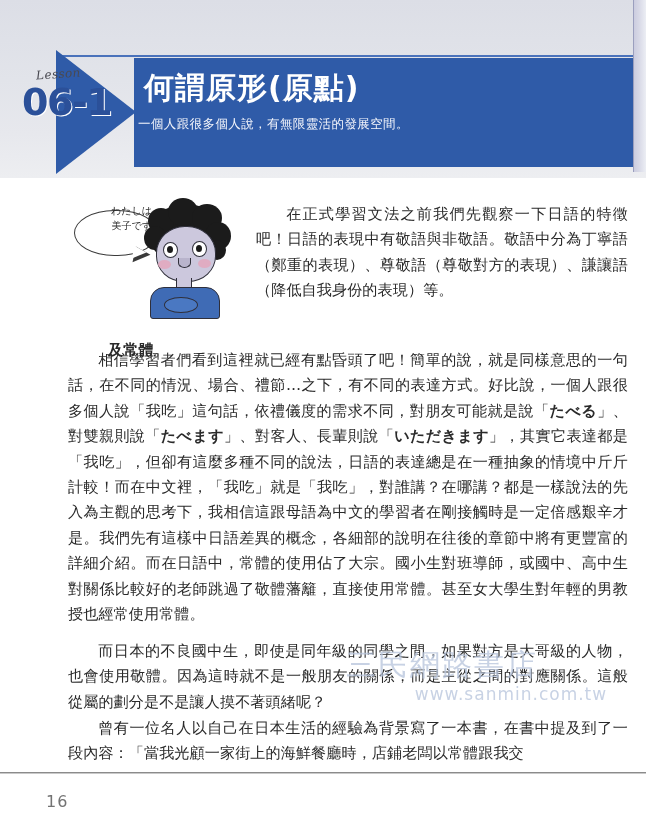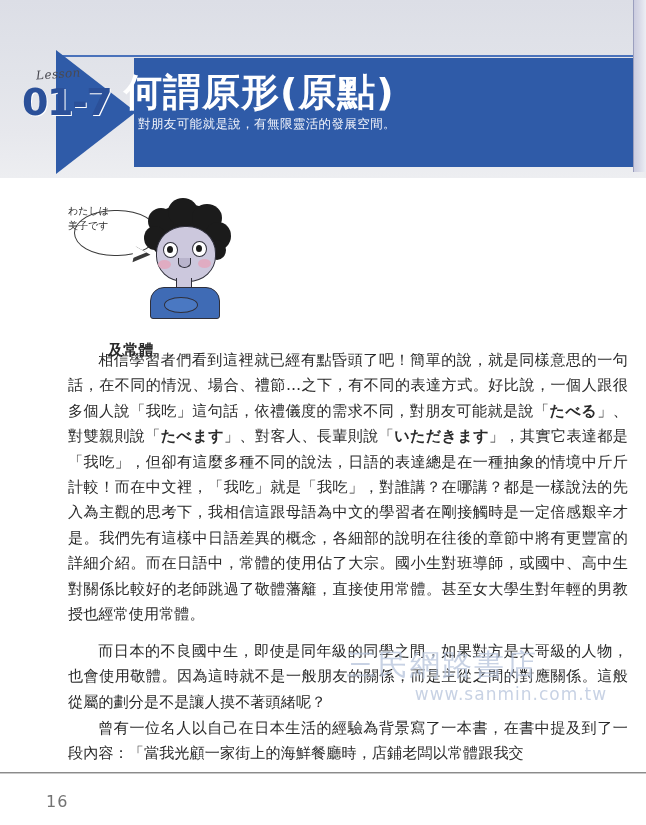--- a/index.html
+++ b/index.html
@@ -94,24 +94,24 @@
     font-family: "DejaVu Sans", "Liberation Sans", sans-serif;
     font-size: 38px;
     font-weight: bold;
     color: #2b5099;
     letter-spacing: -1.5px;
     text-shadow: 1px 1px 0 #ffffff;
   }
 
   .banner-title {
     position: absolute;
-    left: 124px;
+    left: 144px;
     top: 73px;
     font-family: "DejaVu Sans", "Liberation Sans", sans-serif;
-    font-size: 38px;
+    font-size: 30px;
     font-weight: bold;
     color: #ffffff;
     letter-spacing: 1px;
     line-height: 1;
   }
   .banner-subtitle {
     position: absolute;
     left: 138px;
     top: 118px;
     font-family: "DejaVu Sans", "Liberation Sans", sans-serif;
@@ -138,21 +138,21 @@
     border: 1.6px solid #3a3a3a;
     border-radius: 42px / 24px;
     background: #ffffff;
     box-sizing: border-box;
   }
   .bubble-text {
     position: absolute;
     left: 0;
     top: 7px;
     width: 84px;
-    text-align: left;
+    text-align: right;
     font-family: "DejaVu Sans", "Liberation Sans", sans-serif;
     font-size: 10px;
     color: #2a2a2a;
     line-height: 15px;
     white-space: pre-line;
   }
   .bubble-tail {
     position: absolute;
     left: 66px;
     top: 52px;
@@ -387,23 +387,23 @@
 <div class="top-band"></div>
 <div class="right-edge-strip"></div>
 <div class="right-edge-hair"></div>
 
 <div class="banner-topline"></div>
 <div class="banner">
   <div class="banner-arrow"></div>
   <div class="banner-body"></div>
 </div>
 <div class="lesson-word">Lesson</div>
-<div class="lesson-number">01-7</div>
+<div class="lesson-number">06-1</div>
 <div class="banner-title">何謂原形(原點)</div>
-<div class="banner-subtitle">對朋友可能就是說，有無限靈活的發展空間。</div>
+<div class="banner-subtitle">一個人跟很多個人說，有無限靈活的發展空間。</div>
 
 <div class="character">
   <div class="bubble"></div>
   <div class="bubble-tail"></div>
   <div class="bubble-tail-inner"></div>
   <div class="bubble-text">わたしは
 美子です</div>
 
   <div class="ch-hair"></div>
   <div class="ch-hair-b1"></div>
@@ -421,20 +421,21 @@
   <div class="ch-pup-l"></div>
   <div class="ch-pup-r"></div>
   <div class="ch-mouth"></div>
   <div class="ch-neck"></div>
   <div class="ch-body"></div>
   <div class="ch-arm"></div>
 </div>
 
 <div class="content">
 
+  <p class="para para-intro">在正式學習文法之前我們先觀察一下日語的特徵吧！日語的表現中有敬語與非敬語。敬語中分為丁寧語（鄭重的表現）、尊敬語（尊敬對方的表現）、謙讓語（降低自我身份的表現）等。</p>
 
 
   <p class="para para-extra-cont"><b>及</b><b>常體</b><span>。</span></p>
 
   <p class="para para-main"><span>相信學習者們看到這裡就已經有點昏頭了吧！簡單的說，就是同樣意思的一句話，在不同的情況、場合、禮節…之下，有不同的表達方式。好比說，一個人跟很多個人說「我吃」這句話，依禮儀度的需求不同，對朋友可能就是說「</span><b>たべる</b><span>」、對雙親則說「</span><b>たべます</b><span>」、對客人、長輩則說「</span><b>いただきます</b><span>」，其實它表達都是「我吃」，但卻有這麼多種不同的說法，日語的表達總是在一種抽象的情境中斤斤計較！而在中文裡，「我吃」就是「我吃」，對誰講？在哪講？都是一樣說法的先入為主觀的思考下，我相信這跟母語為中文的學習者在剛接觸時是一定倍感艱辛才是。我們先有這樣中日語差異的概念，各細部的說明在往後的章節中將有更豐富的詳細介紹。而在日語中，常體的使用佔了大宗。國小生對班導師，或國中、高中生對關係比較好的老師跳過了敬體藩籬，直接使用常體。甚至女大學生對年輕的男教授也經常使用常體。</span></p>
 
   <p class="para para-celebrity">曾有一位名人以自己在日本生活的經驗為背景寫了一本書，在書中提及到了一段內容：「當我光顧一家街上的海鮮餐廳時，店鋪老闆以常體跟我交</p>
 
   <p class="para para-delinquent">而日本的不良國中生，即使是同年級的同學之間，如果對方是大哥級的人物，也會使用敬體。因為這時就不是一般朋友的關係，而是主從之間的對應關係。這般從屬的劃分是不是讓人摸不著頭緒呢？</p>
 </div>

